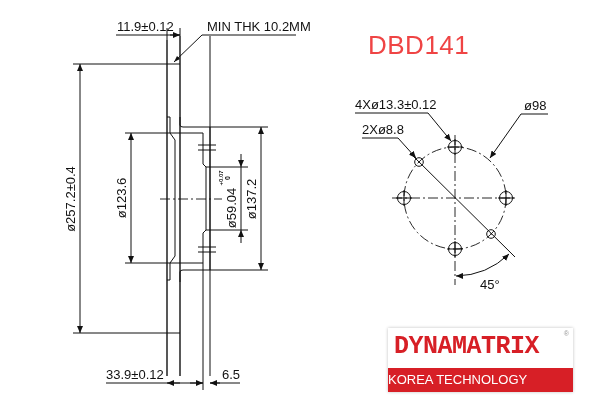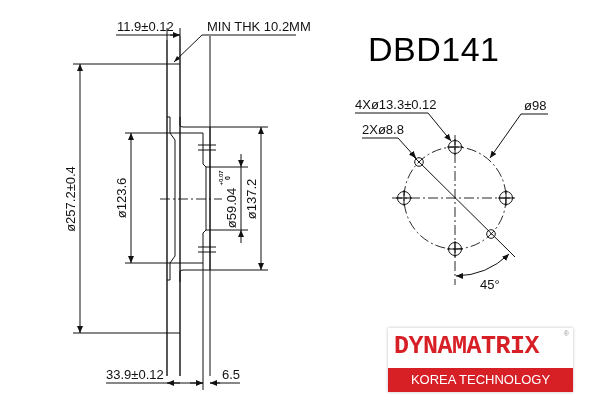--- a/index.html
+++ b/index.html
@@ -3,25 +3,25 @@
   <meta charset="utf-8">
   <style>
     html, body { margin: 0; padding: 0; background: #ffffff; }
     body { width: 600px; height: 400px; position: relative; overflow: hidden; font-family: "Liberation Sans", sans-serif; }
     #drawing { position: absolute; left: 0; top: 0; width: 600px; height: 400px; }
     .dimtxt { font-family: "Liberation Sans", sans-serif; font-size: 13px; fill: #111; }
     .cond { font-stretch: condensed; }
     .ln { stroke: #111; stroke-width: 1; fill: none; }
     .thick { stroke: #111; stroke-width: 1.4; fill: none; }
     .cl { stroke: #111; stroke-width: 0.9; fill: none; stroke-dasharray: 10 3 2 3; }
-    .title { position: absolute; left: 368px; top: 30px; font-size: 34px; color: #000000; letter-spacing: 0.5px; font-family: "Liberation Sans", sans-serif; }
+    .title { position: absolute; left: 368px; top: 30px; font-size: 26px; color: #ef4444; letter-spacing: 0.5px; font-family: "Liberation Sans", sans-serif; }
     .logo { position: absolute; left: 388px; top: 328px; width: 185px; height: 64px; background: #fff; box-shadow: 0 0 3px rgba(0,0,0,0.25); }
     .logo-word { position: absolute; left: 6px; top: 4px; font-size: 25px; font-weight: bold; color: #d71f26; letter-spacing: -0.5px; font-family: Liberation Mono, monospace; font-stretch: condensed; }
     .logo-reg { position: absolute; right: 4px; top: 2px; font-size: 7px; color: #999; }
-    .logo-bar { position: absolute; left: 0; bottom: 0; width: 185px; height: 24px; background: #d71f26; color: #fff; font-size: 13px; text-align: center; line-height: 24px; font-family: "Liberation Sans", sans-serif; }
+    .logo-bar { position: absolute; left: 0; bottom: 0; width: 185px; height: 24px; background: #d71f26; color: #fff; font-size: 13px; text-align: left; line-height: 24px; font-family: "Liberation Sans", sans-serif; }
   </style>
 </head>
 <body>
 
 <svg id="drawing" viewBox="0 0 600 400" xmlns="http://www.w3.org/2000/svg">
   <defs>
     <marker id="arr" markerWidth="8" markerHeight="8" refX="7" refY="3" orient="auto" markerUnits="userSpaceOnUse">
       <path d="M0,0 L7,3 L0,6 z" fill="#111"></path>
     </marker>
     <marker id="arrS" markerWidth="8" markerHeight="8" refX="0" refY="3" orient="auto" markerUnits="userSpaceOnUse">

